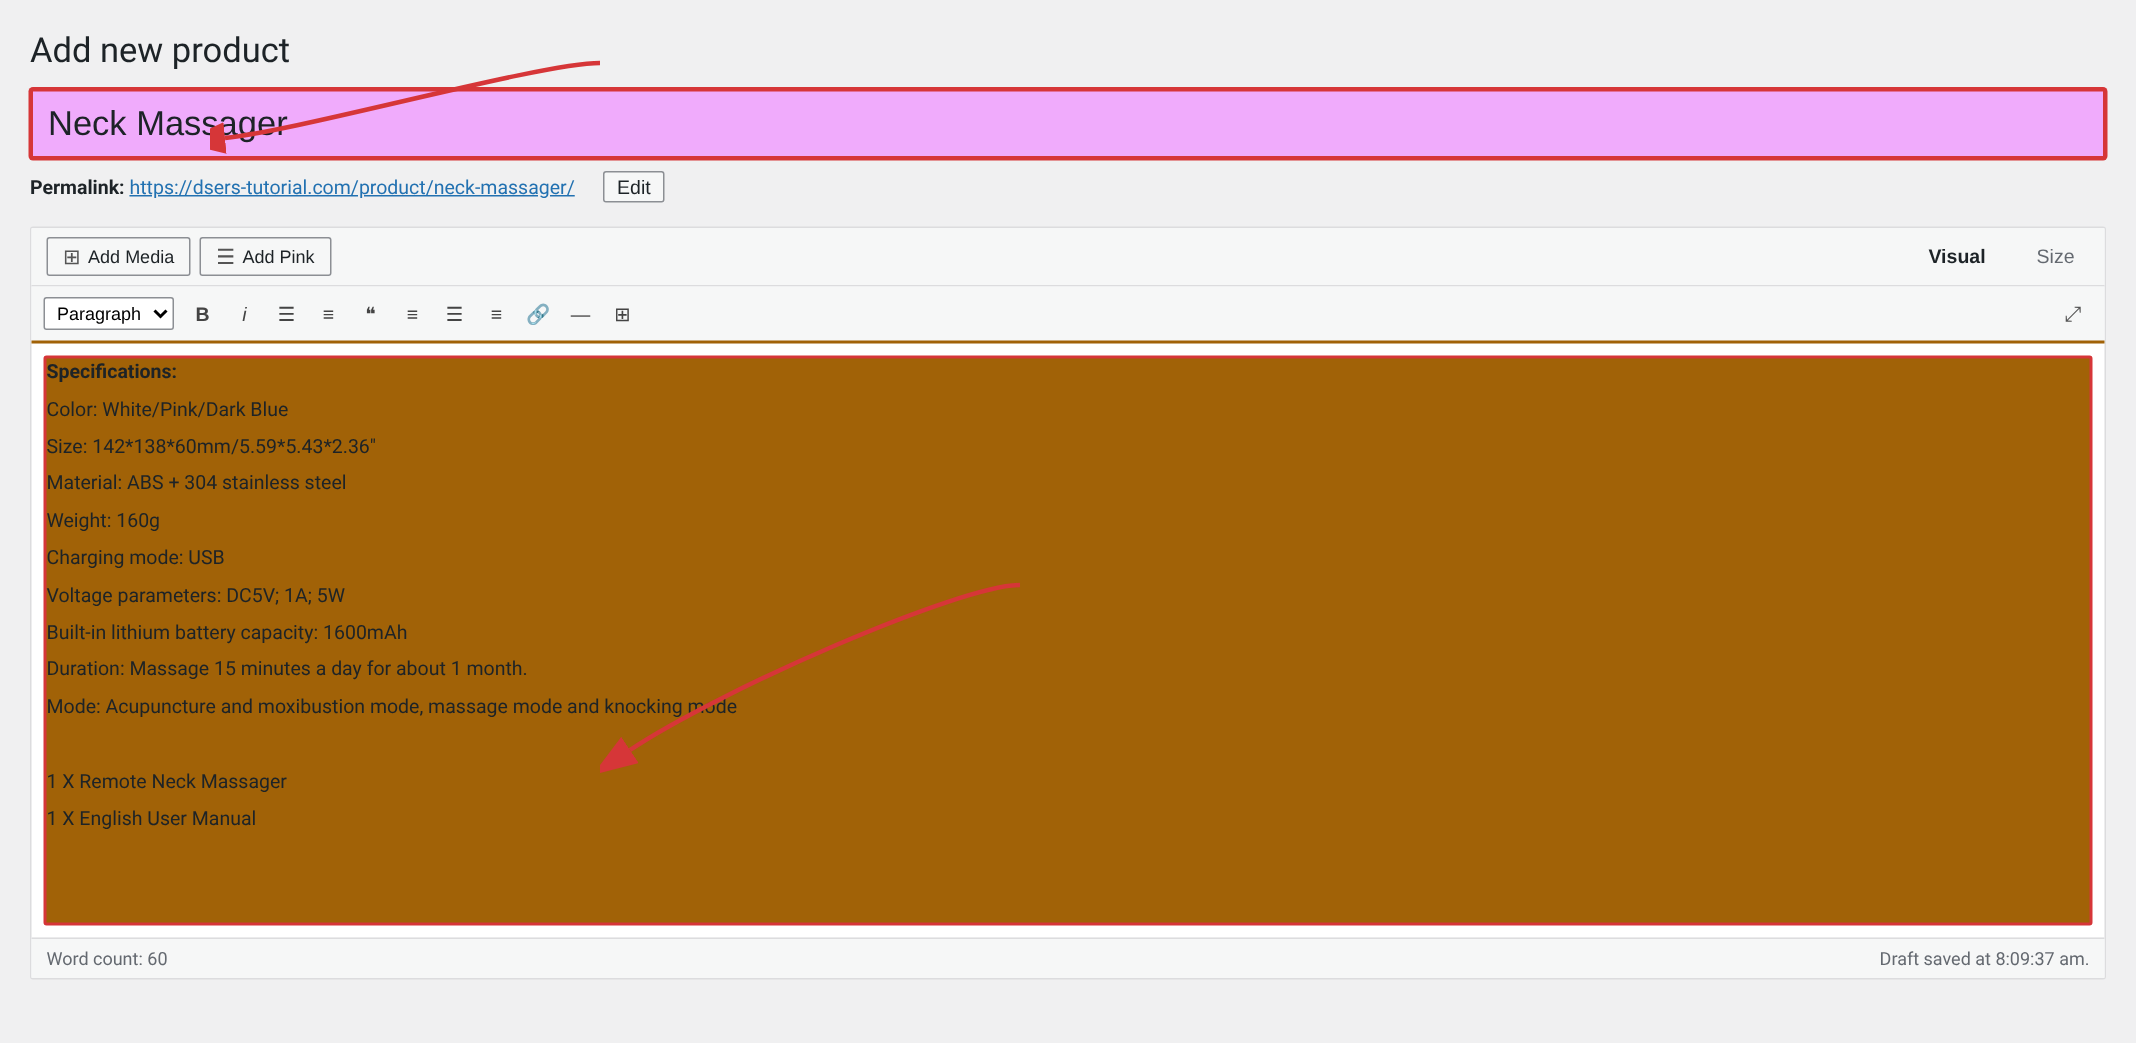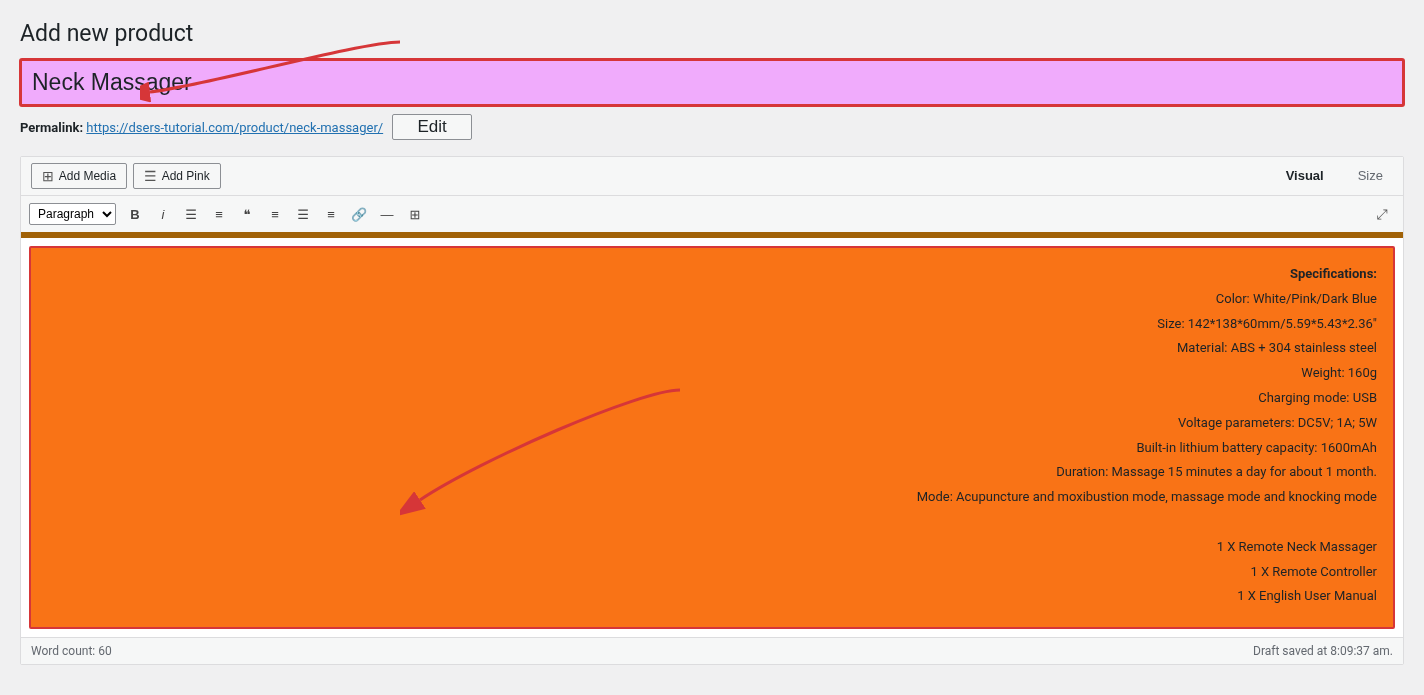--- a/index.html
+++ b/index.html
@@ -41,23 +41,23 @@
       font-weight: 700;
     }
 
     .permalink-link {
       color: #2271b1;
       text-decoration: underline;
       cursor: pointer;
     }
 
     .edit-btn {
-      margin-left: 6px;
-      padding: 2px 24px;
-      font-size: 17px;
+      margin-left: 16px;
+      padding: 2px 8px;
+      font-size: 13px;
       border: 1px solid #8c8f94;
       background: #f6f7f7;
       border-radius: 2px;
       cursor: pointer;
       color: #1d2327;
     }
 
     .editor-container {
       background: #fff;
       border: 1px solid #dcdcde;
@@ -114,21 +114,21 @@
     .tab-btn.active {
       color: #1d2327;
       font-weight: 600;
     }
 
     .editor-format-bar {
       display: flex;
       align-items: center;
       gap: 2px;
       padding: 5px 8px;
-      border-bottom: 6px solid #a16207;
+      border-bottom: 2px solid #a16207;
       background: #f6f7f7;
       justify-content: space-between;
     }
 
     .format-bar-left {
       display: flex;
       align-items: center;
       gap: 2px;
     }
 
@@ -166,29 +166,28 @@
       width: 26px;
       height: 26px;
       border: none;
       background: transparent;
       cursor: pointer;
       font-size: 14px;
       color: #555;
     }
 
     .editor-content {
-      padding: 16px;
+      padding: 0;
       min-height: 380px;
-      background: #f97316;
+      background: #a16207;
       font-size: 13px;
       line-height: 1.6;
       border: 2px solid #d63638;
       margin: 8px;
       border-radius: 2px;
-      text-align: right;
     }
 
     .editor-content p {
       margin-bottom: 4px;
     }
 
     .editor-content .bold-label {
       font-weight: bold;
     }
 
@@ -306,21 +305,20 @@
       <p>Size: 142*138*60mm/5.59*5.43*2.36"</p>
       <p>Material: ABS + 304 stainless steel</p>
       <p>Weight: 160g</p>
       <p>Charging mode: USB</p>
       <p>Voltage parameters: DC5V; 1A; 5W</p>
       <p>Built-in lithium battery capacity: 1600mAh</p>
       <p>Duration: Massage 15 minutes a day for about 1 month.</p>
       <p>Mode: Acupuncture and moxibustion mode, massage mode and knocking mode</p>
       <p>&nbsp;</p>
       <p>1 X Remote Neck Massager</p>
-      <p>1 X Remote Controller</p>
       <p>1 X English User Manual</p>
     </div>
 
     <div class="editor-status-bar">
       <span>Word count: 60</span>
       <span>Draft saved at 8:09:37 am.</span>
     </div>
 
   </div>
 

